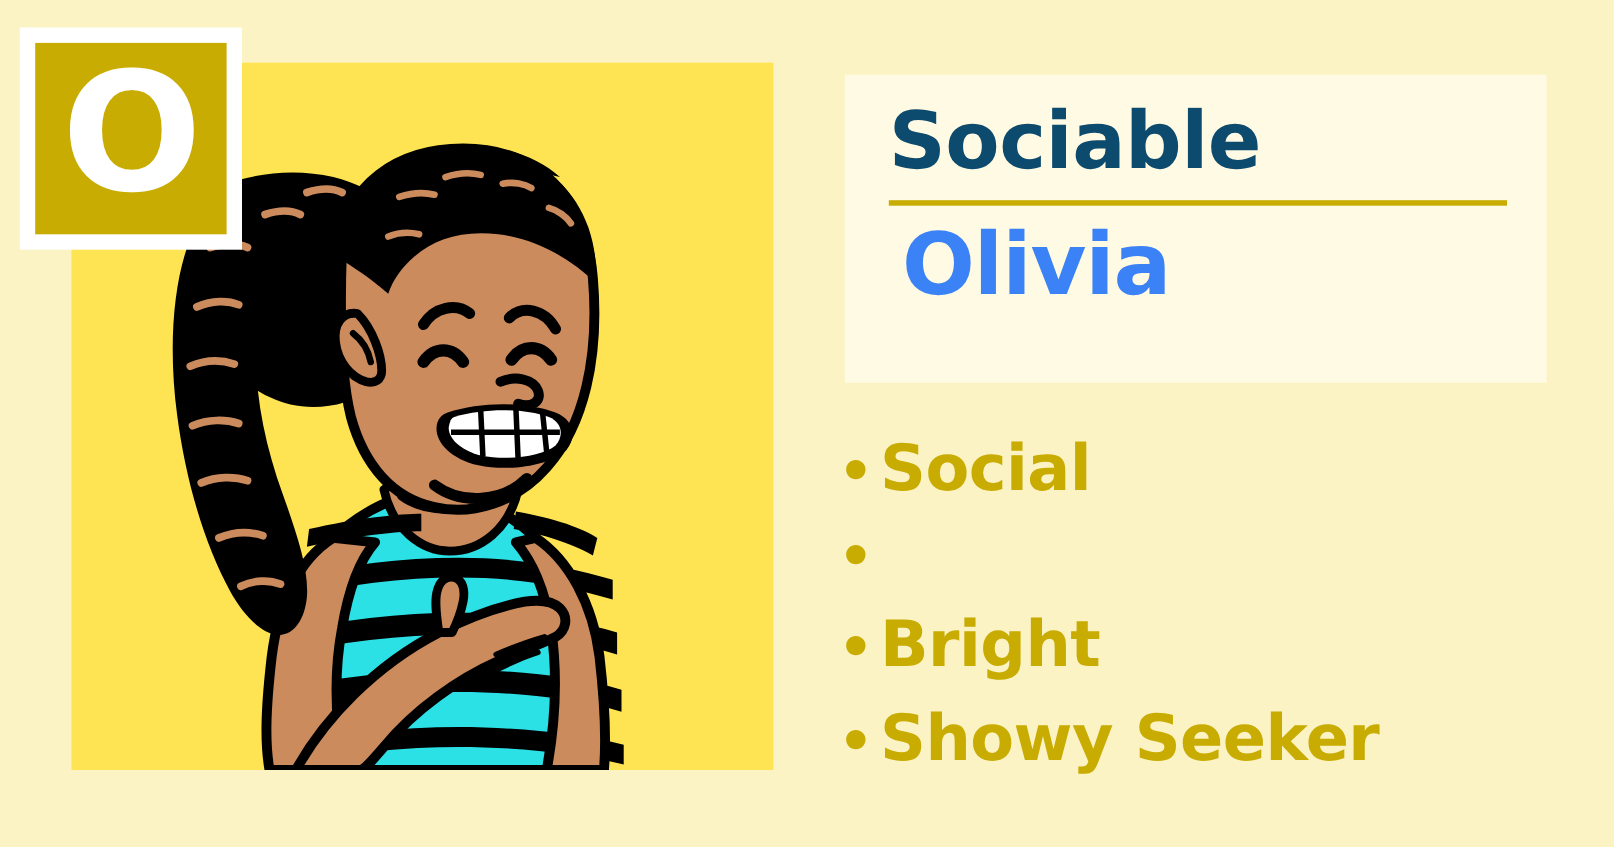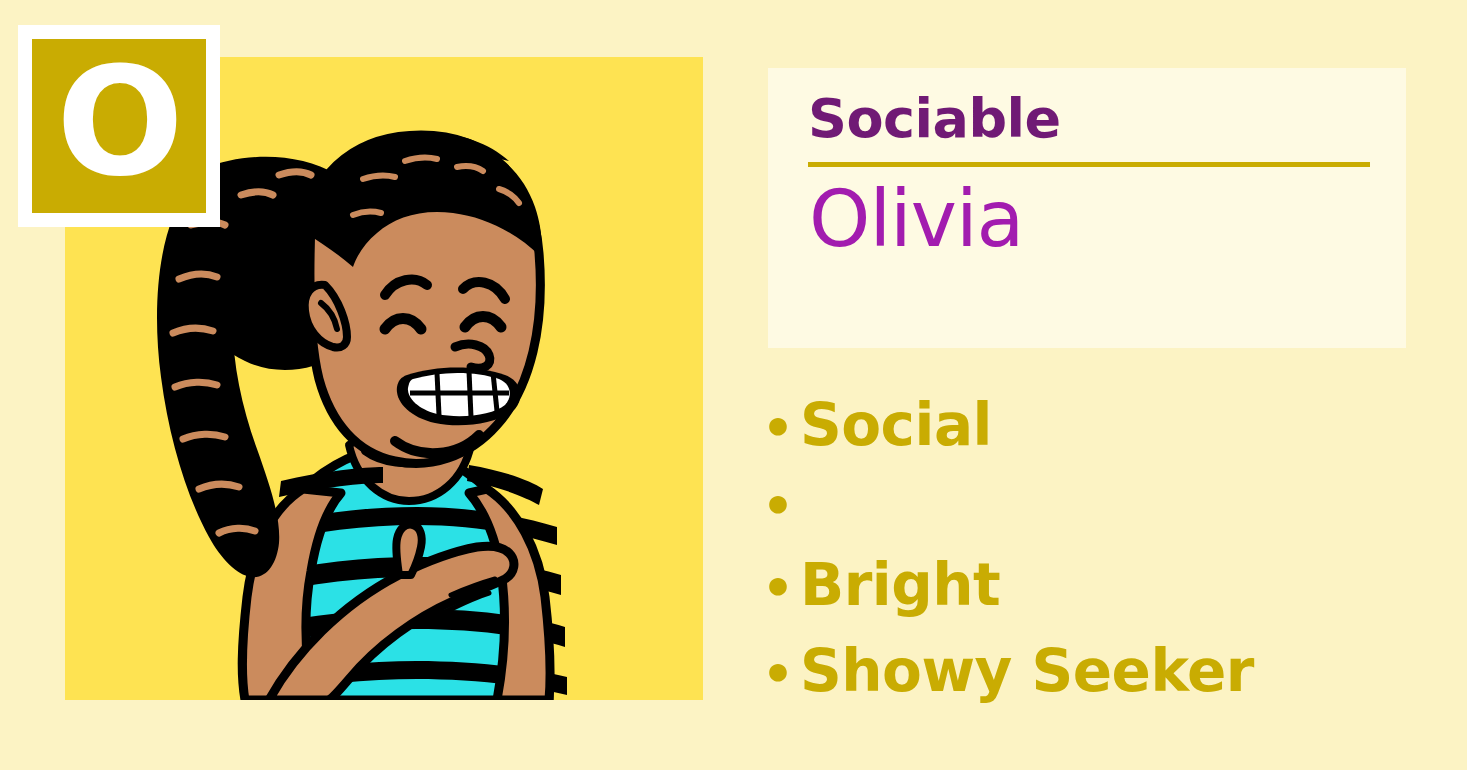--- a/index.html
+++ b/index.html
@@ -72,42 +72,42 @@
     position: absolute;
     left: 768px;
     top: 68px;
     width: 638px;
     height: 280px;
     background: #FEFAE3;
     box-sizing: border-box;
     padding: 22px 40px 10px 40px;
   }
   #trait-headline {
-    color: #701a75;
-    font-family: "DejaVu Sans", sans-serif;
-    font-weight: bold;
-    font-size: 54px;
+    color: #0c4a6e;
+    font-family: "DejaVu Sans", sans-serif;
+    font-weight: bold;
+    font-size: 72px;
     line-height: 1.08;
     letter-spacing: -0.5px;
     margin: 0;
   }
   #card-divider {
     height: 5px;
     background: #C9AC02;
     margin: 14px 0 10px 0;
     width: 562px;
   }
   #person-name {
-    color: #a21caf;
-    font-family: "DejaVu Sans", sans-serif;
-    font-weight: normal;
+    color: #3b82f6;
+    font-family: "DejaVu Sans", sans-serif;
+    font-weight: bold;
     font-size: 78px;
     line-height: 1.08;
     letter-spacing: -1px;
-    margin: 1px;
+    margin: 12px;
   }
 
   
   #traits-list {
     position: absolute;
     left: 762px;
     top: 383px;
     margin: 0;
     padding: 0;
     list-style: none;

